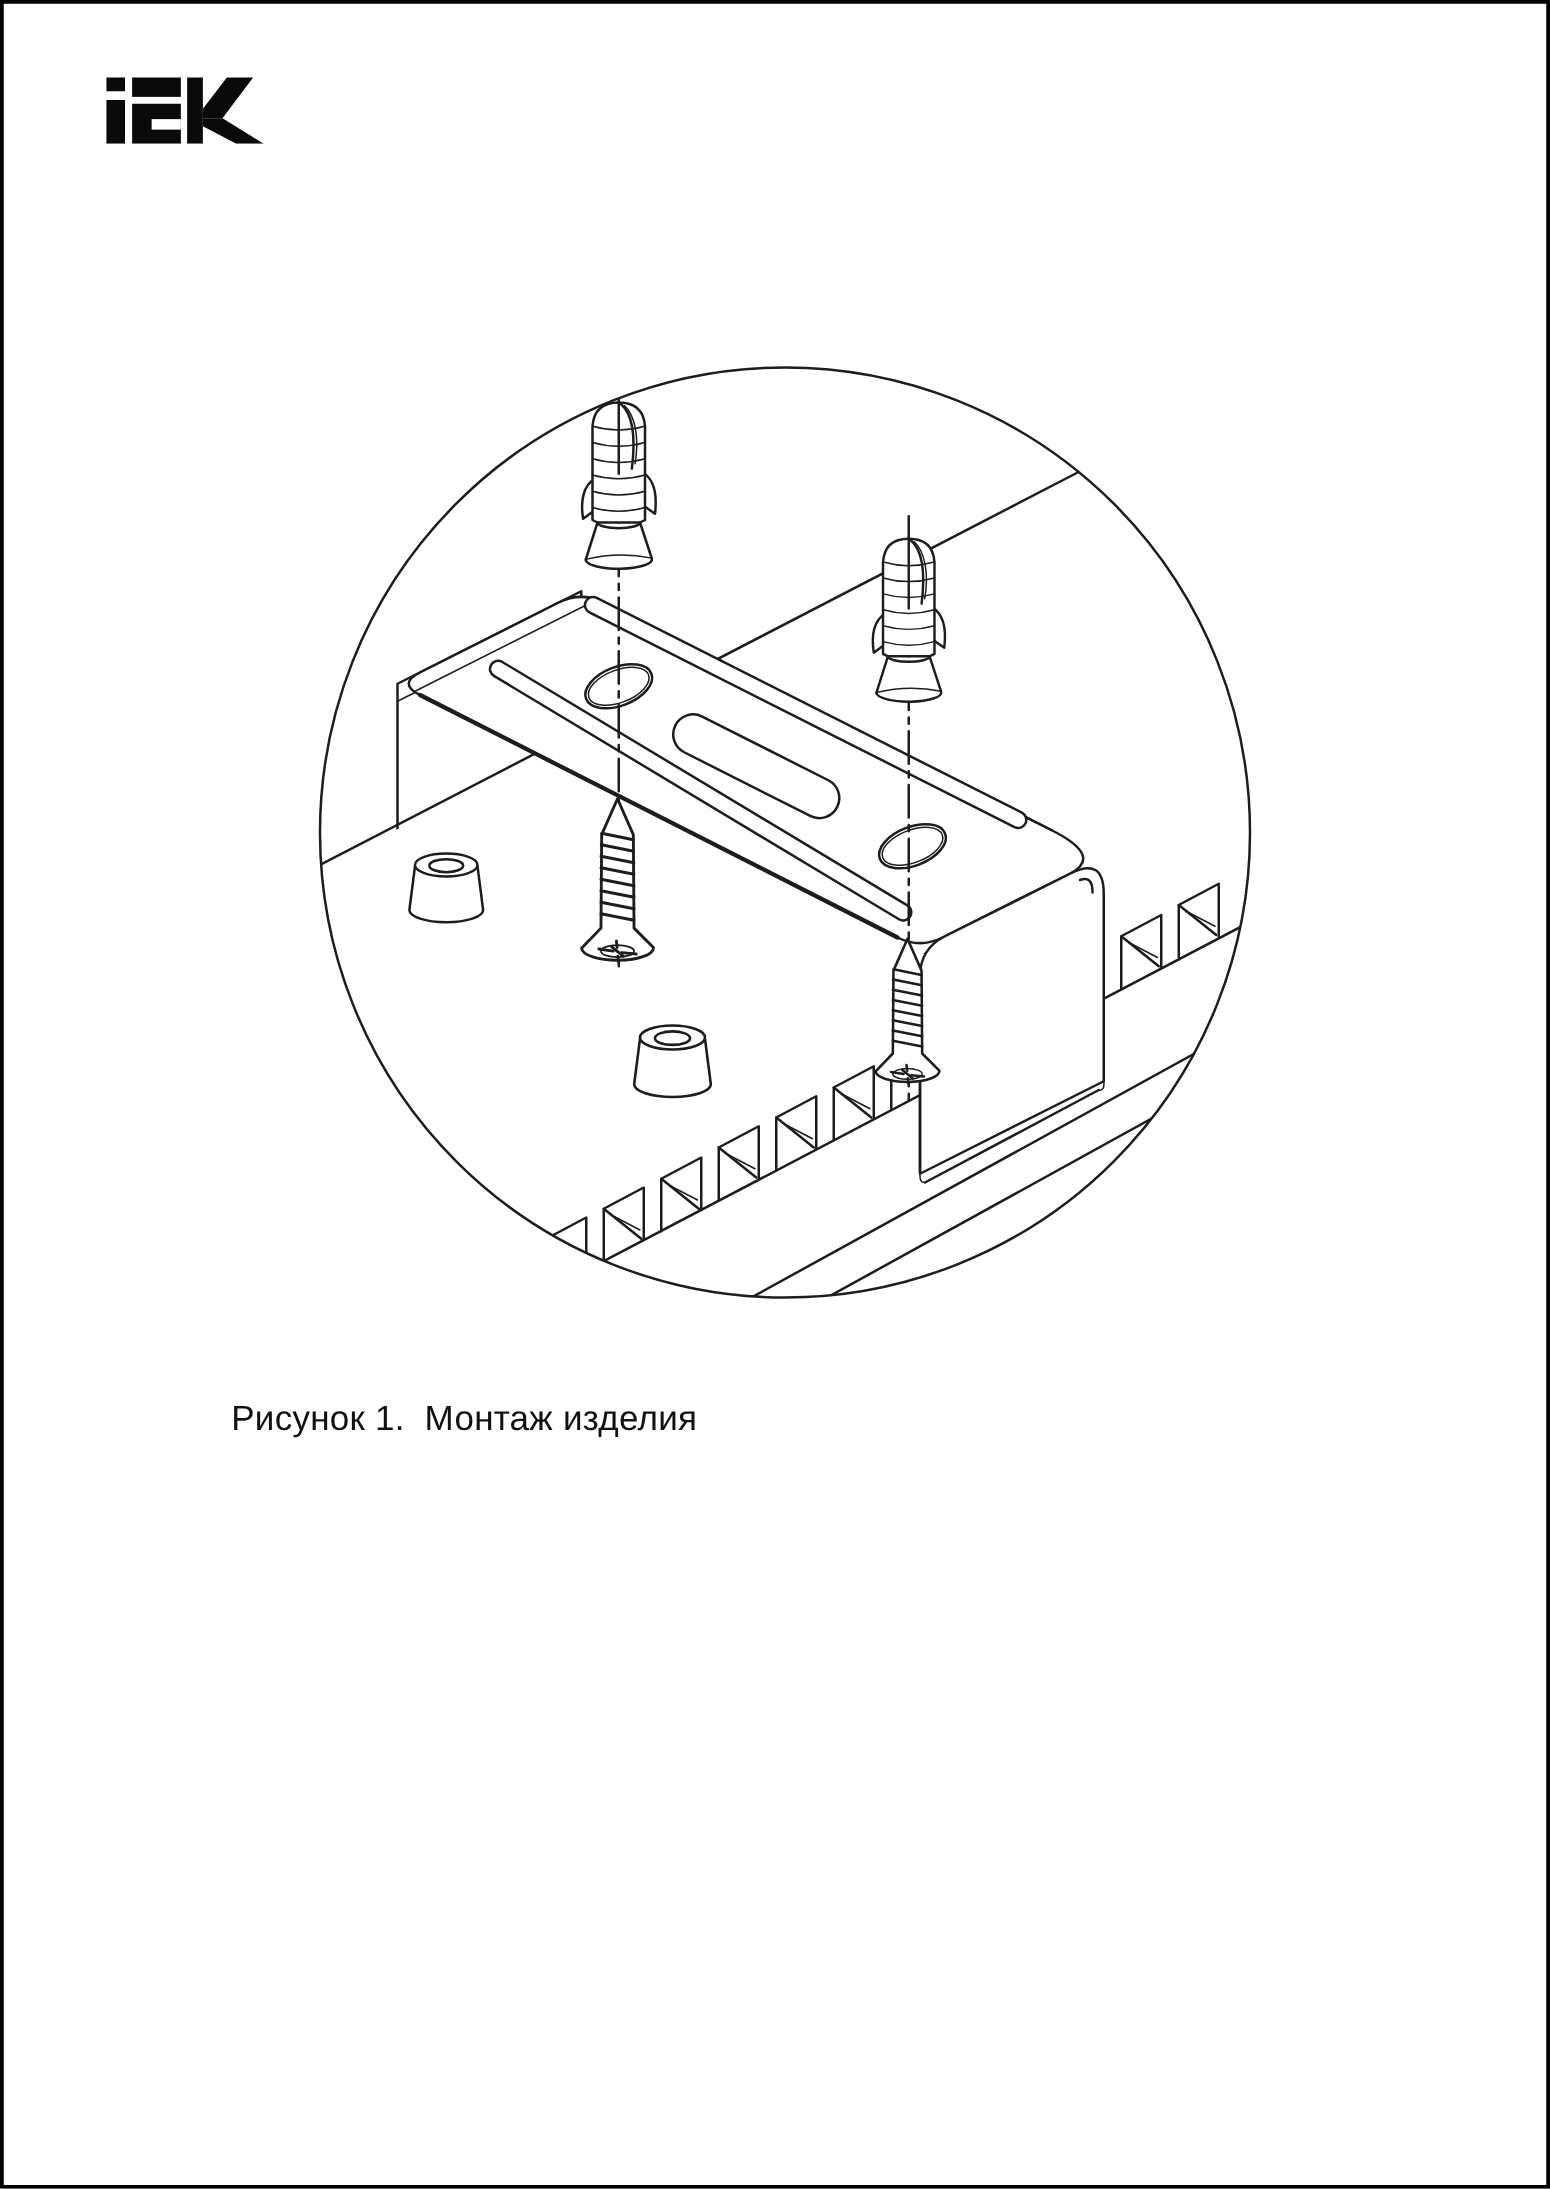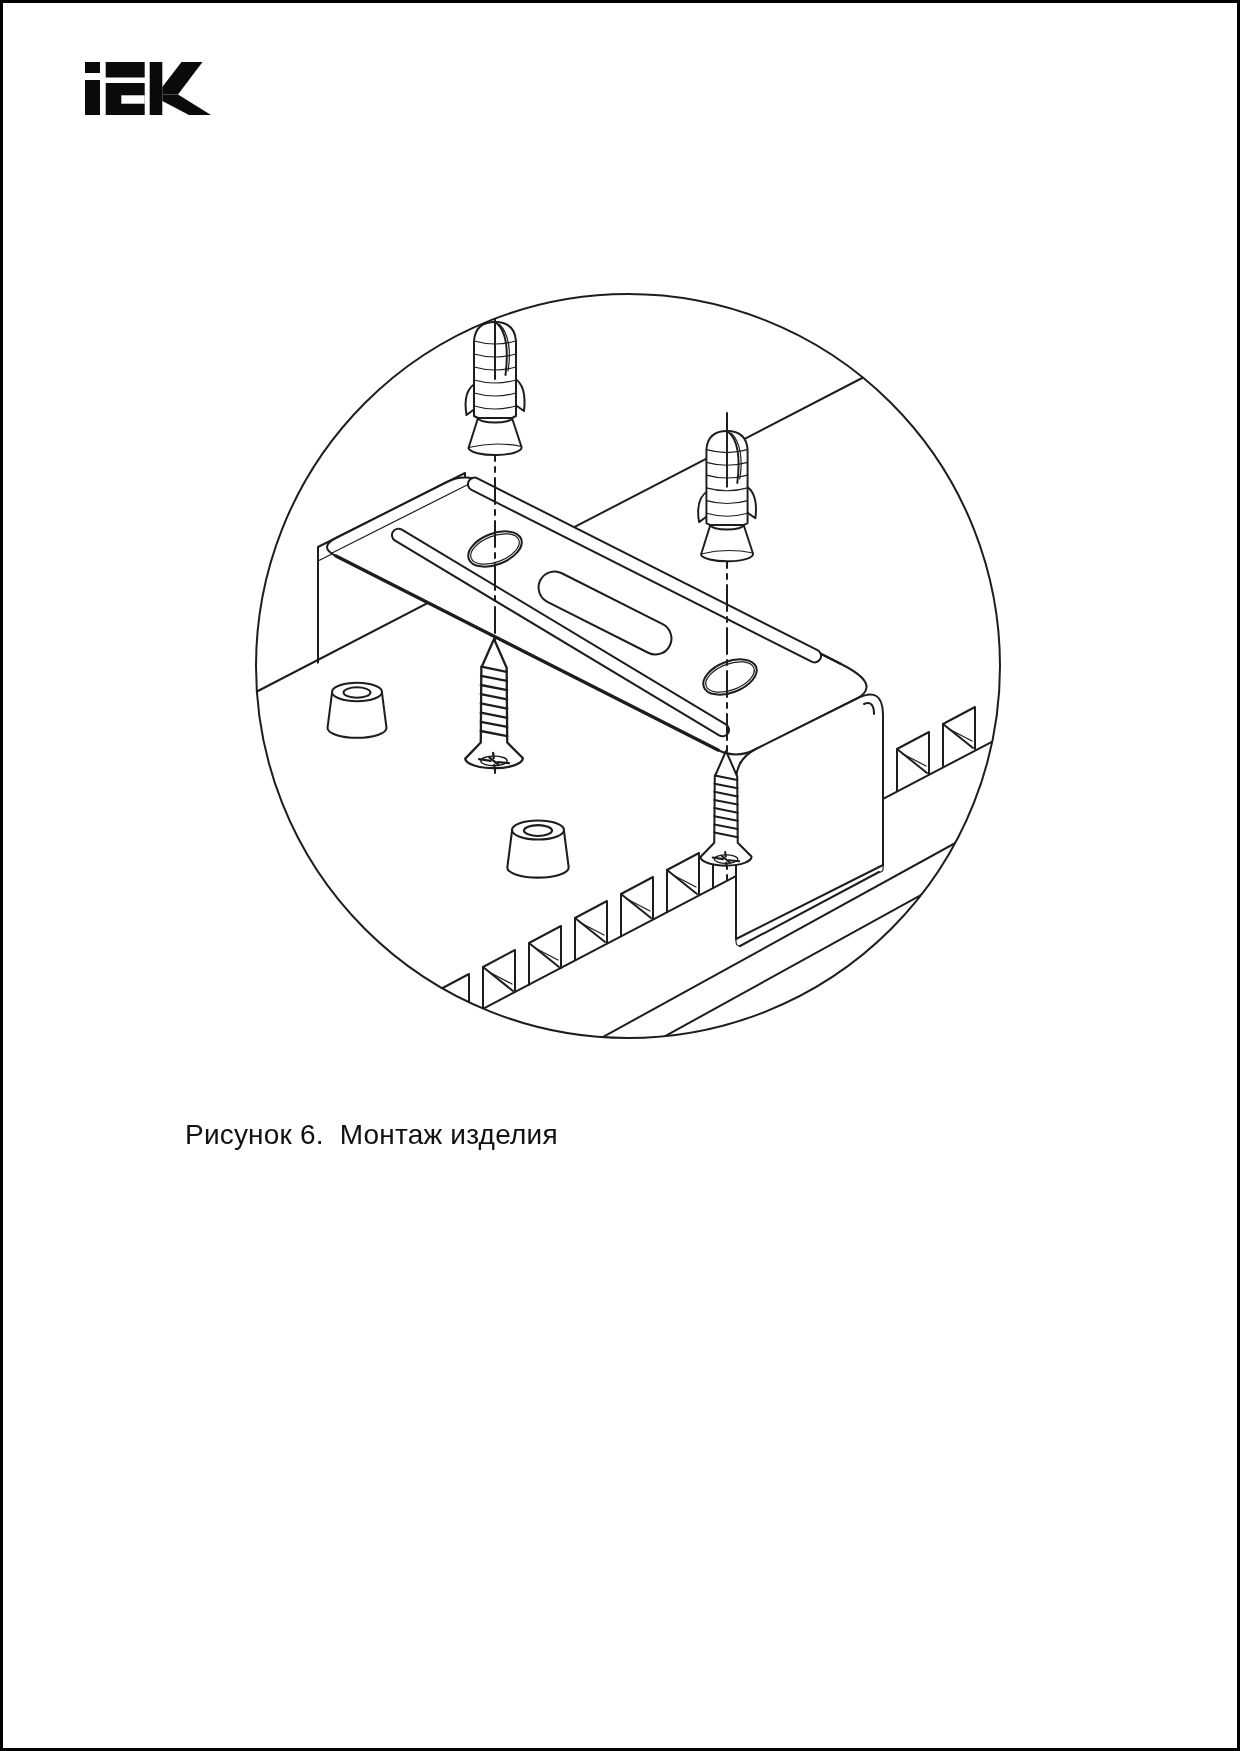--- a/index.html
+++ b/index.html
@@ -172,14 +172,14 @@
 
         <use href="#dowel" transform="translate(492,318)"></use>
         <use href="#dowel" transform="translate(724,427) scale(0.98)"></use>
 
         <use href="#screw" transform="translate(491,636) scale(1.15)"></use>
         <use href="#screw" transform="translate(723,748) scale(1.02)"></use>
       </g>
     </svg>
   </div>
 
-  <div class="caption">Рисунок 6.  Монтаж изделия</div>
+  <div class="caption">Рисунок 1.  Монтаж изделия</div>
 </div>
 
 </body></html>

